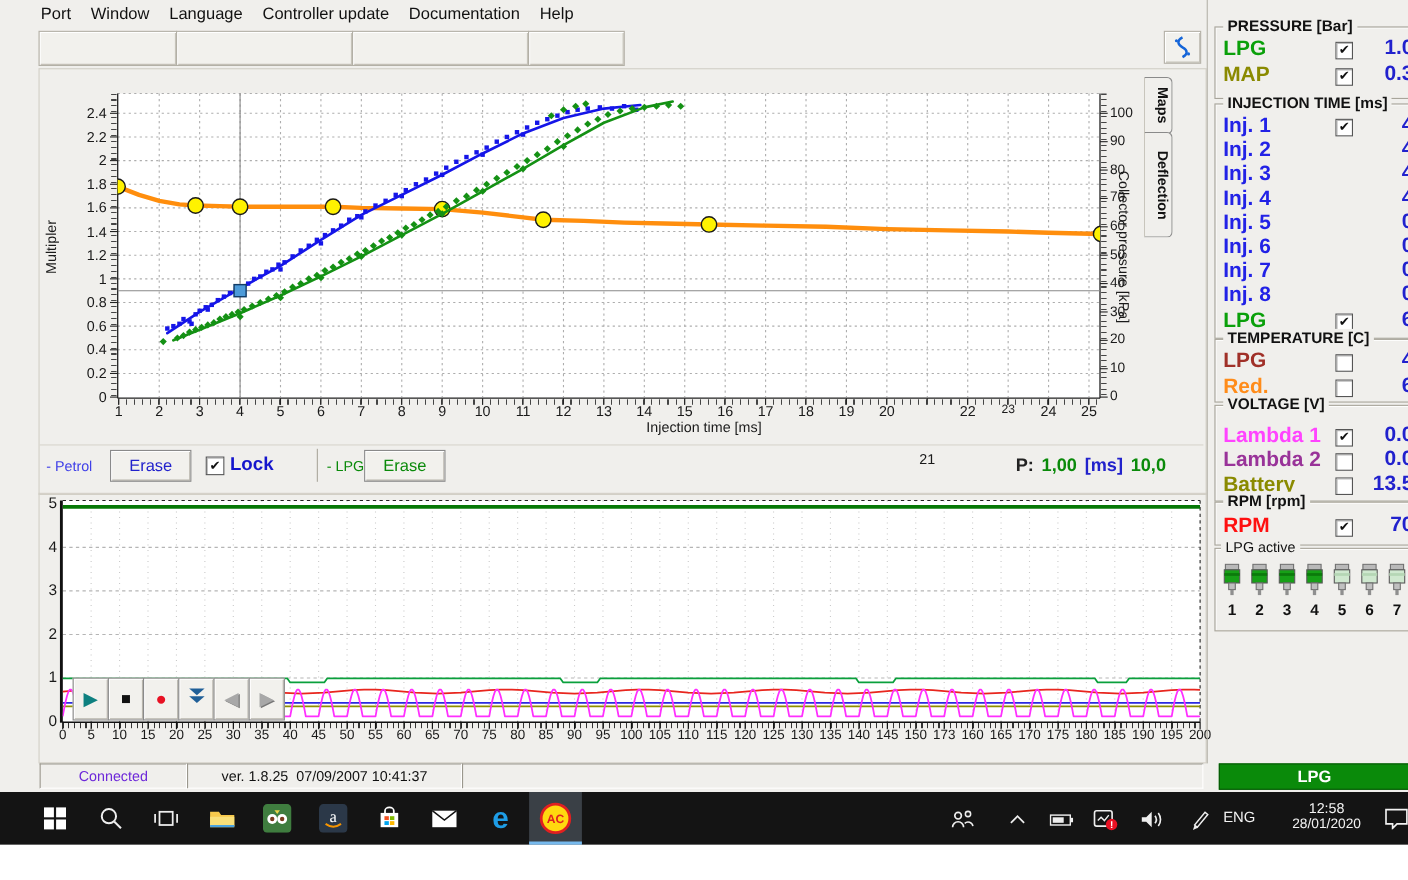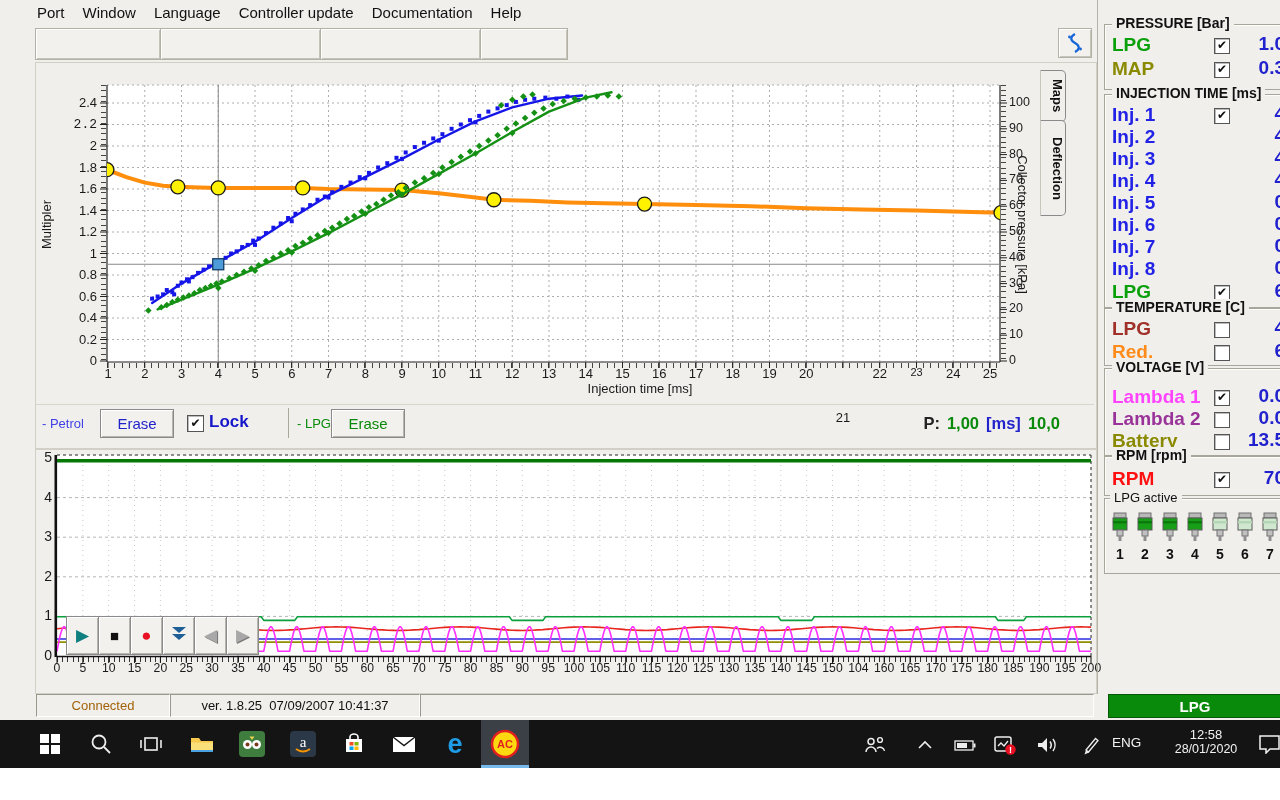--- a/index.html
+++ b/index.html
@@ -106,21 +106,21 @@
       </div>
       <div class="transport btn3d" style="left: 194px; top: 616px;">
         <span><span style="color:#a8a8a8;font-size:17px;text-shadow:1px 1px 0 #777;">◀</span></span>
       </div>
       <div class="transport btn3d" style="left: 226px; top: 616px;">
         <span><span style="color:#a8a8a8;font-size:17px;text-shadow:1px 1px 0 #777;">▶</span></span>
       </div>
     </div>
 
   <div class="abs sunken" style="left:36px;top:694px;width:132px;height:21px;display:flex;align-items:center;justify-content:center;z-index:8;">
-    <span style="font-size:13px;color:#a16207;">Connected</span>
+    <span style="font-size:13px;color:#6d28d9;">Connected</span>
   </div>
   <div class="abs sunken" style="left:170px;top:694px;width:248px;height:21px;display:flex;align-items:center;justify-content:center;z-index:8;">
     <span style="font-size:13px;color:#111;white-space:pre;">ver. 1.8.25  07/09/2007 10:41:37</span>
   </div>
   <div class="abs sunken" style="left:420px;top:694px;width:672px;height:21px;z-index:8;"></div>
 
   <div class="abs" style="left:1097px;top:0;width:1px;height:694px;background:#b5b2a8;z-index:8;"></div>
   <div class="abs" style="left:1108px;top:694px;width:172px;height:22px;background:#0a8a0a;border:1px solid #065806;display:flex;align-items:center;justify-content:center;z-index:8;">
     <span style="color:#fff;font-size:15px;font-weight:bold;">LPG</span>
   </div>
@@ -812,21 +812,21 @@
     <div class="ticklabel" style="left: 60px; top: 331.5px; width: 37px; text-align: right; font-size: 13px;">0.2</div>
     <div class="ticklabel" style="left: 60px; top: 310px; width: 37px; text-align: right; font-size: 13px;">0.4</div>
     <div class="ticklabel" style="left: 60px; top: 288.5px; width: 37px; text-align: right; font-size: 13px;">0.6</div>
     <div class="ticklabel" style="left: 60px; top: 267px; width: 37px; text-align: right; font-size: 13px;">0.8</div>
     <div class="ticklabel" style="left: 60px; top: 245.5px; width: 37px; text-align: right; font-size: 13px;">1</div>
     <div class="ticklabel" style="left: 60px; top: 224px; width: 37px; text-align: right; font-size: 13px;">1.2</div>
     <div class="ticklabel" style="left: 60px; top: 202.5px; width: 37px; text-align: right; font-size: 13px;">1.4</div>
     <div class="ticklabel" style="left: 60px; top: 181px; width: 37px; text-align: right; font-size: 13px;">1.6</div>
     <div class="ticklabel" style="left: 60px; top: 159.5px; width: 37px; text-align: right; font-size: 13px;">1.8</div>
     <div class="ticklabel" style="left: 60px; top: 138px; width: 37px; text-align: right; font-size: 13px;">2</div>
-    <div class="ticklabel" style="left: 60px; top: 116.5px; width: 37px; text-align: right; font-size: 13px; font-family: Liberation Mono, monospace;">2.2</div>
+    <div class="ticklabel" style="left: 60px; top: 116.5px; width: 37px; text-align: right; font-size: 13px;">2.2</div>
     <div class="ticklabel" style="left: 60px; top: 95px; width: 37px; text-align: right; font-size: 13px;">2.4</div>
     <div class="ticklabel" style="left: 1009px; top: 353px; width: 28px; text-align: left; font-size: 12.5px;">0</div>
     <div class="ticklabel" style="left: 1009px; top: 327.2px; width: 28px; text-align: left; font-size: 12.5px;">10</div>
     <div class="ticklabel" style="left: 1009px; top: 301.4px; width: 28px; text-align: left; font-size: 12.5px;">20</div>
     <div class="ticklabel" style="left: 1009px; top: 275.6px; width: 28px; text-align: left; font-size: 12.5px;">30</div>
     <div class="ticklabel" style="left: 1009px; top: 249.8px; width: 28px; text-align: left; font-size: 12.5px;">40</div>
     <div class="ticklabel" style="left: 1009px; top: 224px; width: 28px; text-align: left; font-size: 12.5px;">50</div>
     <div class="ticklabel" style="left: 1009px; top: 198.2px; width: 28px; text-align: left; font-size: 12.5px;">60</div>
     <div class="ticklabel" style="left: 1009px; top: 172.4px; width: 28px; text-align: left; font-size: 12.5px;">70</div>
     <div class="ticklabel" style="left: 1009px; top: 146.6px; width: 28px; text-align: left; font-size: 12.5px;">80</div>
@@ -862,21 +862,21 @@
     <div class="ticklabel" style="left: 586.85px; top: 661px; width: 26px; text-align: center; font-size: 12.2px;">105</div>
     <div class="ticklabel" style="left: 612.7px; top: 661px; width: 26px; text-align: center; font-size: 12.2px;">110</div>
     <div class="ticklabel" style="left: 638.55px; top: 661px; width: 26px; text-align: center; font-size: 12.2px;">115</div>
     <div class="ticklabel" style="left: 664.4px; top: 661px; width: 26px; text-align: center; font-size: 12.2px;">120</div>
     <div class="ticklabel" style="left: 690.25px; top: 661px; width: 26px; text-align: center; font-size: 12.2px;">125</div>
     <div class="ticklabel" style="left: 716.1px; top: 661px; width: 26px; text-align: center; font-size: 12.2px;">130</div>
     <div class="ticklabel" style="left: 741.95px; top: 661px; width: 26px; text-align: center; font-size: 12.2px;">135</div>
     <div class="ticklabel" style="left: 767.8px; top: 661px; width: 26px; text-align: center; font-size: 12.2px;">140</div>
     <div class="ticklabel" style="left: 793.65px; top: 661px; width: 26px; text-align: center; font-size: 12.2px;">145</div>
     <div class="ticklabel" style="left: 819.5px; top: 661px; width: 26px; text-align: center; font-size: 12.2px;">150</div>
-    <div class="ticklabel" style="left: 845.35px; top: 661px; width: 26px; text-align: center; font-size: 12.2px;">104</div>
+    <div class="ticklabel" style="left: 845.35px; top: 661px; width: 26px; text-align: center; font-size: 12.2px;">173</div>
     <div class="ticklabel" style="left: 871.2px; top: 661px; width: 26px; text-align: center; font-size: 12.2px;">160</div>
     <div class="ticklabel" style="left: 897.05px; top: 661px; width: 26px; text-align: center; font-size: 12.2px;">165</div>
     <div class="ticklabel" style="left: 922.9px; top: 661px; width: 26px; text-align: center; font-size: 12.2px;">170</div>
     <div class="ticklabel" style="left: 948.75px; top: 661px; width: 26px; text-align: center; font-size: 12.2px;">175</div>
     <div class="ticklabel" style="left: 974.6px; top: 661px; width: 26px; text-align: center; font-size: 12.2px;">180</div>
     <div class="ticklabel" style="left: 1000.45px; top: 661px; width: 26px; text-align: center; font-size: 12.2px;">185</div>
     <div class="ticklabel" style="left: 1026.3px; top: 661px; width: 26px; text-align: center; font-size: 12.2px;">190</div>
     <div class="ticklabel" style="left: 1052.15px; top: 661px; width: 26px; text-align: center; font-size: 12.2px;">195</div>
     <div class="ticklabel" style="left: 1078px; top: 661px; width: 26px; text-align: center; font-size: 12.2px;">200</div>
   </div>

